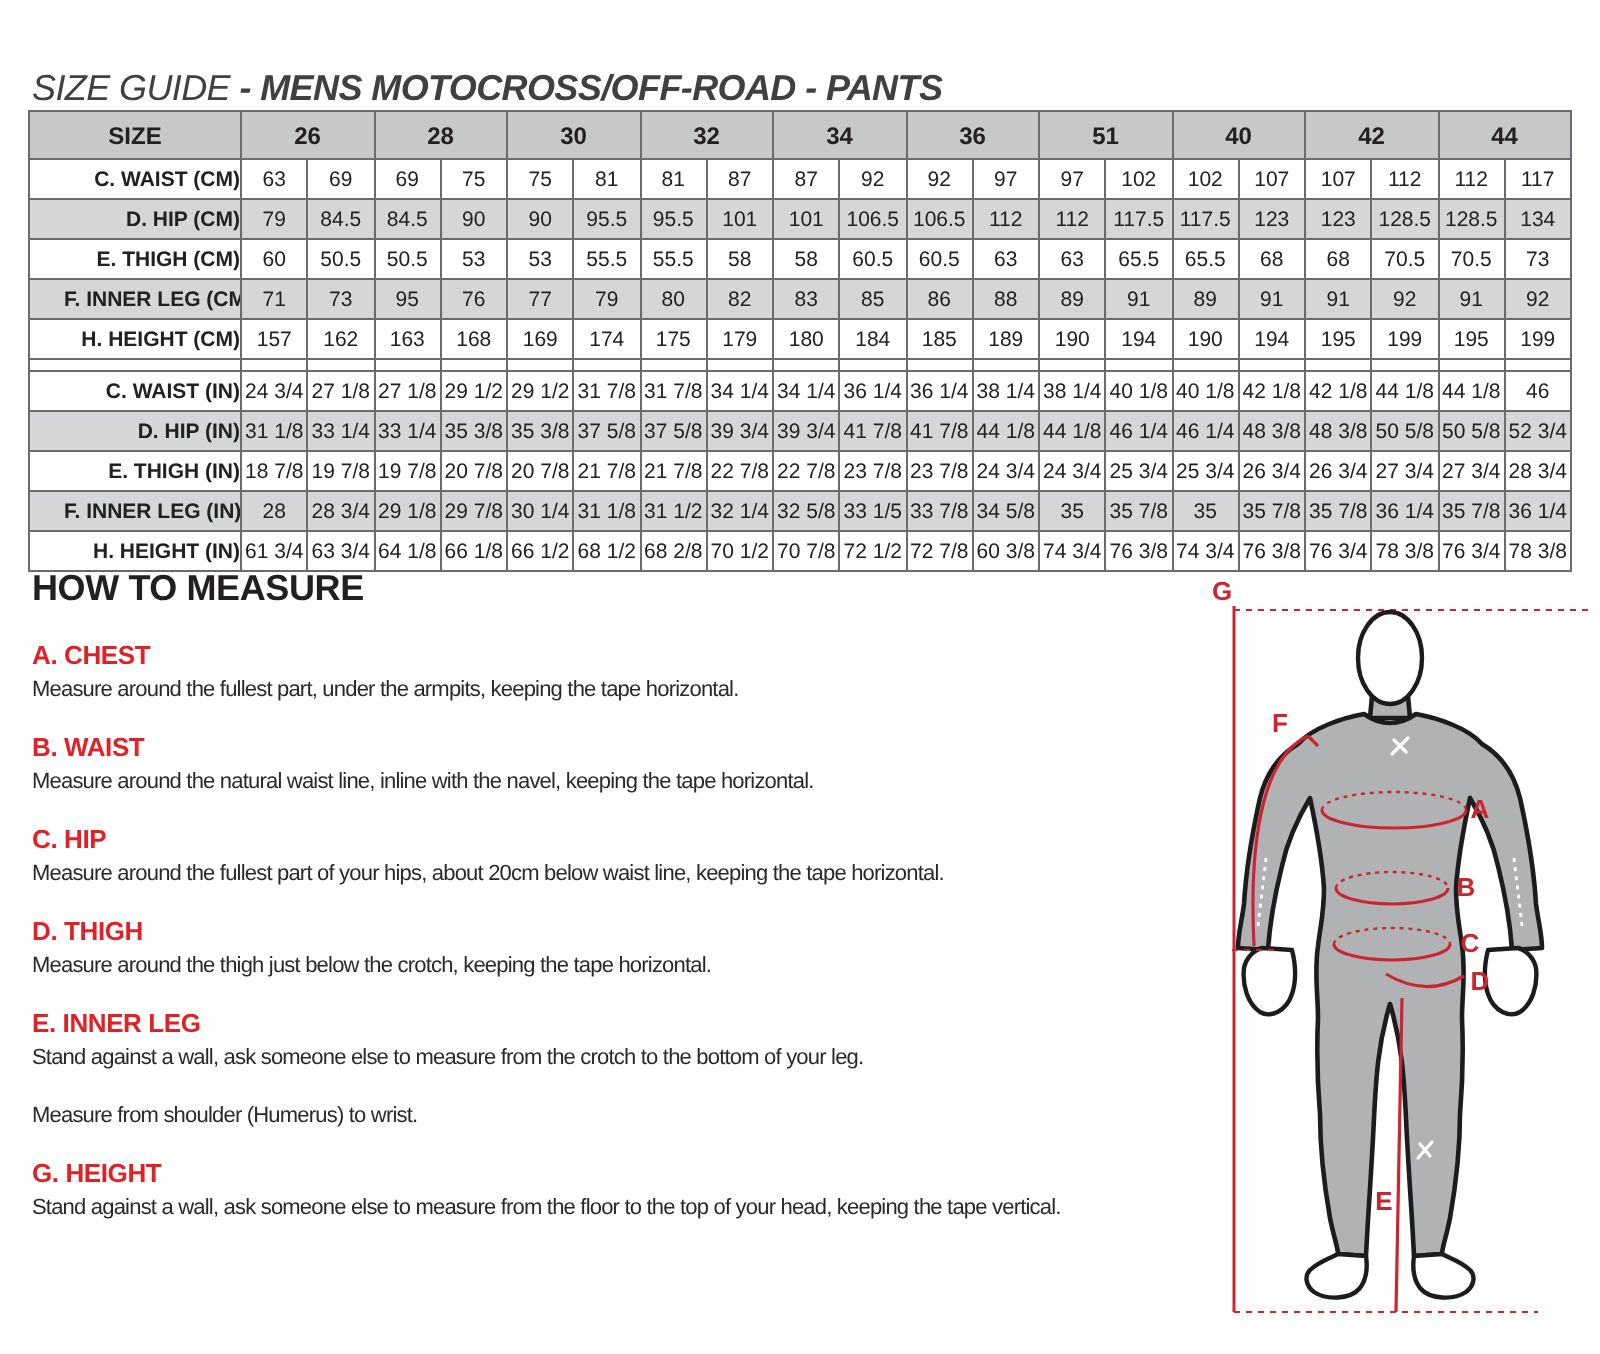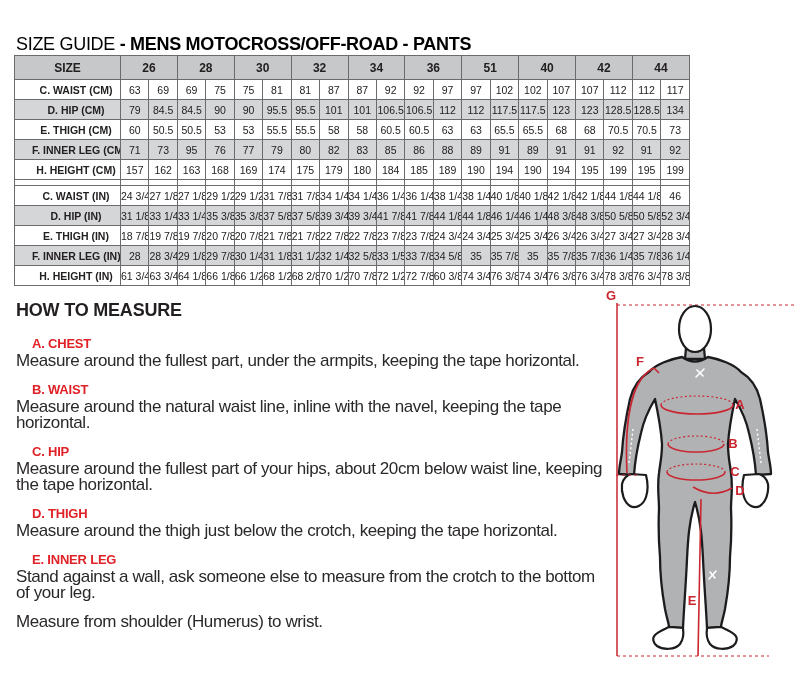--- a/index.html
+++ b/index.html
@@ -5,38 +5,38 @@
   :root{
     --accent-red:#e02127; --figure-red:#c92630;
     --header-gray:#c7c8ca; --row-gray:#d5d6d8;
     --border-gray:#6a6b6e; --outer-border:#4c4d4f;
     --figure-gray:#b1b2b4; --text-dark:#262324;
   }
   html,body{margin:0;padding:0;background:#fff;}
   body{width:800px;height:677px;overflow:hidden;font-family:"Liberation Sans",sans-serif;color:var(--text-dark);}
   .page{position:relative;width:800px;height:677px;background:#fff;}
 
-  .page-title{position:absolute;left:16px;top:22px;font-size:18px;letter-spacing:-0.3px;color:#000000;white-space:nowrap;}
+  .page-title{position:absolute;left:16px;top:22px;font-size:18px;letter-spacing:-0.3px;color:#404040;white-space:nowrap;font-style:italic;}
   .page-title .t-prefix{font-weight:normal;}
   .page-title .t-bold{font-weight:bold;}
 
-  .size-table{position:absolute;left:14px;top:55px;width:676px;border-collapse:collapse;table-layout:fixed;
+  .size-table{position:absolute;left:14px;top:55px;width:772px;border-collapse:collapse;table-layout:fixed;
     border:1px solid var(--outer-border);}
   .size-table th,.size-table td{border:1px solid var(--border-gray);padding:0;font-size:10.5px;
     text-align:center;vertical-align:middle;height:19px;color:#232021;white-space:nowrap;overflow:hidden;}
   .size-table thead th{background:var(--header-gray);font-weight:bold;font-size:12px;height:23px;}
-  .size-table tbody th.rowlabel{font-weight:bold;text-align:center;padding-left:17px;font-size:10.5px;}
+  .size-table tbody th.rowlabel{font-weight:bold;text-align:right;padding-left:17px;font-size:10.5px;}
   .size-table tr.alt th,.size-table tr.alt td{background:var(--row-gray);}
   .size-table tr.spacer th,.size-table tr.spacer td{height:5px;background:#fff;}
 
-  .how-to{position:absolute;left:16px;top:300px;width:592px;}
+  .how-to{position:absolute;left:16px;top:284px;width:592px;}
   .how-to h2{margin:0 0 15px 0;font-size:18px;font-weight:bold;color:#231f20;letter-spacing:-0.2px;}
   .measure-item{margin:0 0 13px 0;}
-  .measure-item h3{margin:0 0 2px 16px;font-size:13px;font-weight:bold;color:var(--accent-red);letter-spacing:-0.2px;}
-  .measure-item p{margin:0;font-size:17px;line-height:16px;letter-spacing:-0.4px;color:#2b2829;}
+  .measure-item h3{margin:0 0 2px 0;font-size:13px;font-weight:bold;color:var(--accent-red);letter-spacing:-0.2px;}
+  .measure-item p{margin:0;font-size:11px;line-height:16px;letter-spacing:-0.4px;color:#2b2829;}
 
   .figure-wrap{position:absolute;left:597px;top:287px;width:200px;height:388px;}
   .suit{fill:var(--figure-gray);stroke:#1c1c1e;stroke-width:2.3;stroke-linejoin:round;}
   .skin{fill:#ffffff;stroke:#1c1c1e;stroke-width:2.2;stroke-linejoin:round;}
   .tape{stroke:var(--figure-red);stroke-width:1.6;fill:none;}
   .tapedash{stroke:var(--figure-red);stroke-width:1.2;fill:none;stroke-dasharray:2 2.4;}
   .redline{stroke:var(--figure-red);stroke-width:1.5;fill:none;}
   .reddash{stroke:var(--figure-red);stroke-width:1;fill:none;stroke-dasharray:3 3;}
   .sleevetxt{stroke:#ffffff;stroke-width:1.4;stroke-dasharray:2 2.6;}
   .logostroke{stroke:#ffffff;stroke-width:1.6;stroke-linecap:round;}
@@ -363,20 +363,24 @@
         <div class="measure-item">
           <h3>D. THIGH</h3>
           <p>Measure around the thigh just below the crotch, keeping the tape horizontal.</p>
         </div>
         <div class="measure-item">
           <h3>E. INNER LEG</h3>
           <p>Stand against a wall, ask someone else to measure from the crotch to the bottom of your leg.</p>
         </div>
         <div class="measure-item">
           <p>Measure from shoulder (Humerus) to wrist.</p>
+        </div>
+        <div class="measure-item">
+          <h3>G. HEIGHT</h3>
+          <p>Stand against a wall, ask someone else to measure from the floor to the top of your head, keeping the tape vertical.</p>
         </div>
       </div>
   </div>
 
   <div class="figure-wrap">
     <svg viewBox="0 0 200 388" width="200" height="388">
 
       <line class="reddash" x1="20" y1="18" x2="197" y2="18"></line>
       <line class="reddash" x1="20" y1="369" x2="172" y2="369"></line>
       <line class="redline" x1="20" y1="16" x2="20" y2="369"></line>

